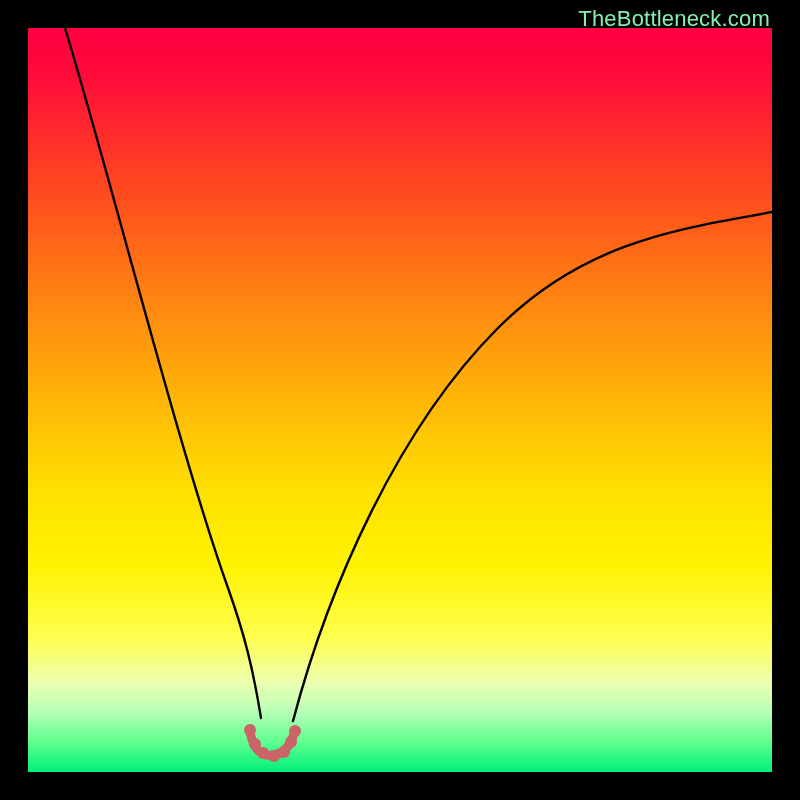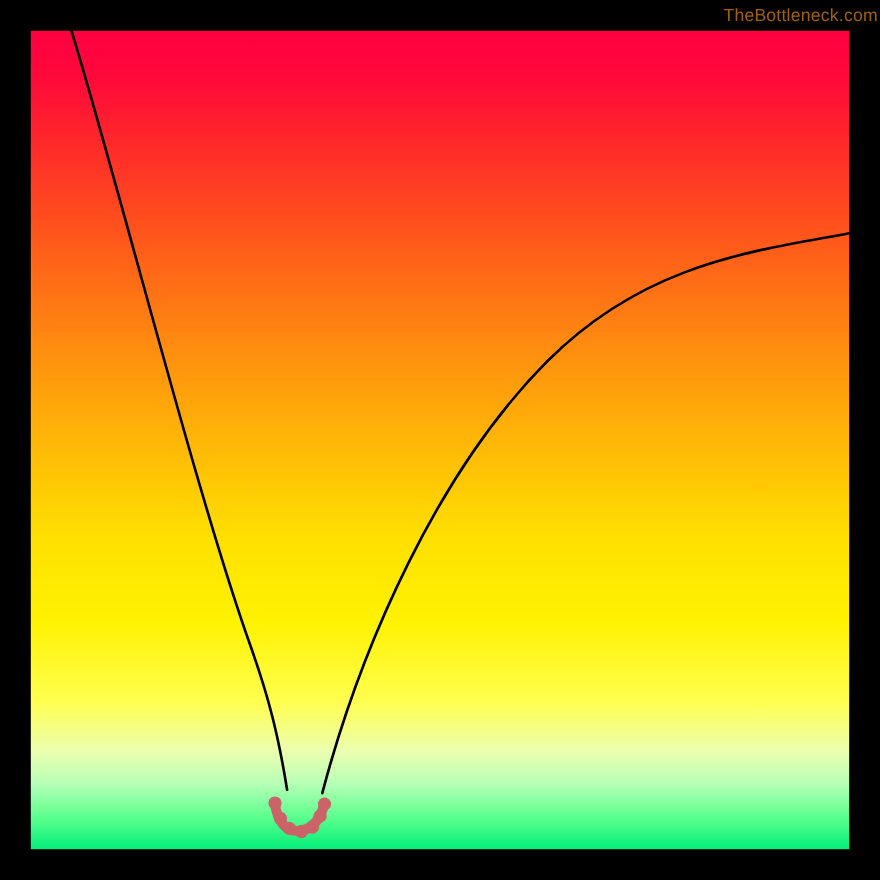--- a/index.html
+++ b/index.html
@@ -13,23 +13,23 @@
   }
   .stage {
     position: relative;
     width: 800px;
     height: 800px;
     background: #000;
   }
   .watermark {
     position: absolute;
     top: 6px;
-    right: 2px;
-    color: #a16207;
-    font-size: 16px;
+    right: 30px;
+    color: #86efac;
+    font-size: 22px;
     font-weight: 400;
     letter-spacing: 0.2px;
     z-index: 5;
     user-select: none;
   }
   .plot {
     position: absolute;
     left: 28px;
     top: 28px;
     width: 744px;

